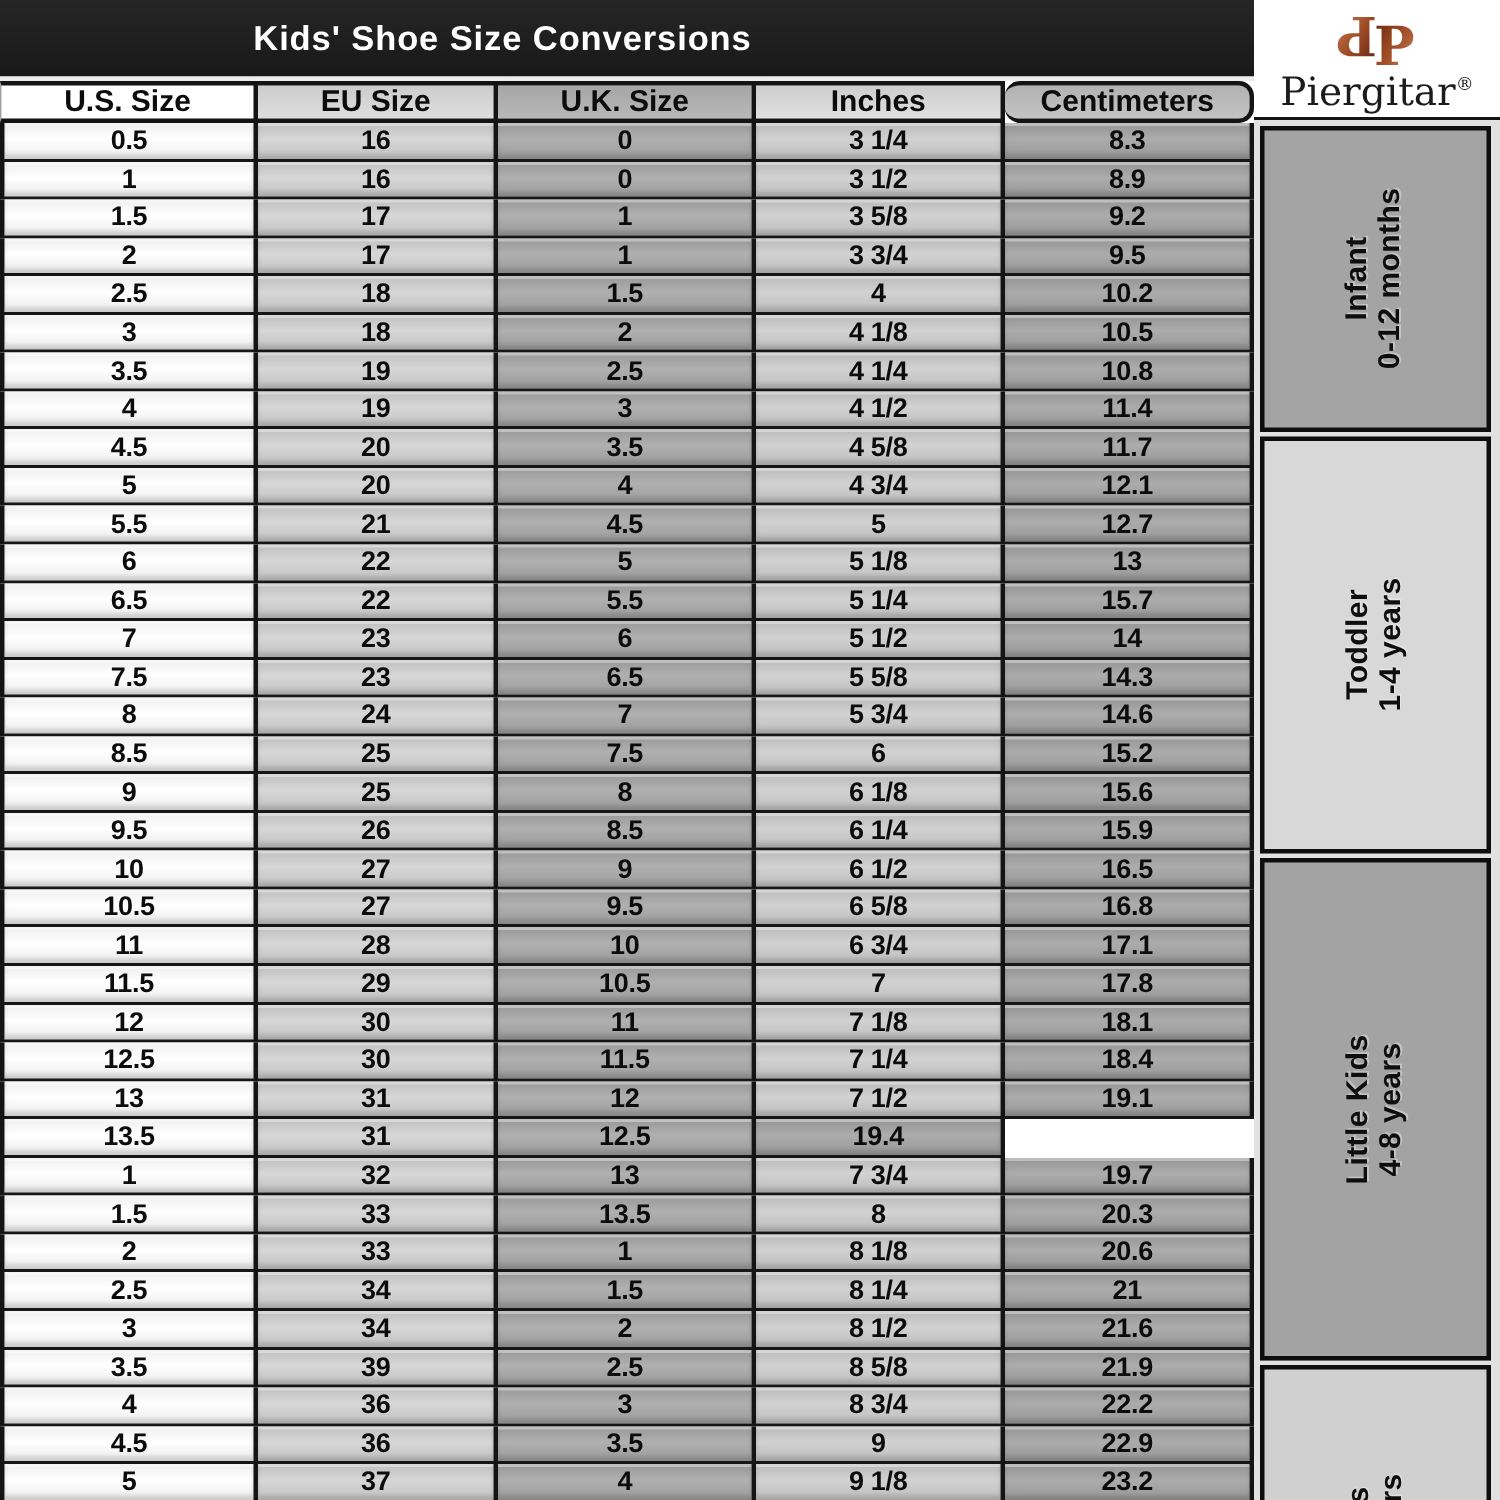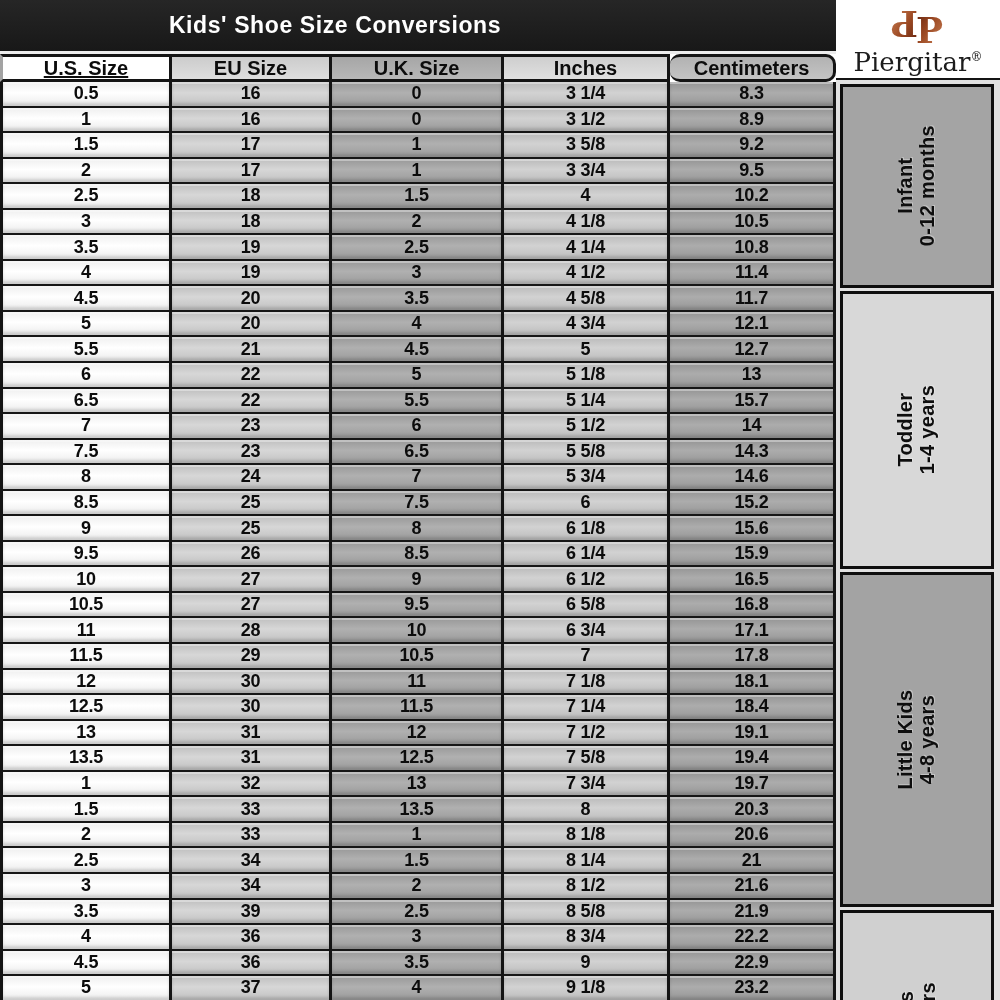--- a/index.html
+++ b/index.html
@@ -31,21 +31,21 @@
   }
   .brandname sup { font-size:12px; vertical-align:10px; }
 
   
   .thead { position:absolute; left:0; top:54px; width:836px; height:28px; display:flex; }
   .hcell {
     box-sizing:border-box; display:flex; align-items:center; justify-content:center;
     font-weight:bold; font-size:20px; color:#0c0c0c;
     border:3px solid #141414; border-left:none;
   }
-  .hcell:first-child { border-left:3px solid #a3a3a3;text-decoration:underline; }
+  .hcell:first-child { border-left:1px solid #a3a3a3; }
 
   .tbody { position:absolute; left:0; top:82px; width:836px; }
   .trow { display:flex; height:25.55px; }
   .tcell {
     box-sizing:border-box; display:flex; align-items:center; justify-content:center;
     font-weight:bold; font-size:18px; color:#0c0c0c; letter-spacing:-.2px;
     border-right:3px solid #141414; border-bottom:2px solid #161616;
     box-shadow: inset 0 2px 0 rgba(255,255,255,.38), inset 0 -3px 3px rgba(0,0,0,.14);
   }
   .trow .tcell:first-child { border-left:3px solid #141414; }
@@ -304,21 +304,20 @@
         <div class="tcell w0 col0">13</div>
         <div class="tcell w1 col1">31</div>
         <div class="tcell w2 col2">12</div>
         <div class="tcell w3 col3">7 1/2</div>
         <div class="tcell w4 col4">19.1</div>
       </div>
       <div class="trow">
         <div class="tcell w0 col0">13.5</div>
         <div class="tcell w1 col1">31</div>
         <div class="tcell w2 col2">12.5</div>
-        <div class="tcell w3 col3">7 5/8</div>
         <div class="tcell w4 col4">19.4</div>
       </div>
       <div class="trow">
         <div class="tcell w0 col0">1</div>
         <div class="tcell w1 col1">32</div>
         <div class="tcell w2 col2">13</div>
         <div class="tcell w3 col3">7 3/4</div>
         <div class="tcell w4 col4">19.7</div>
       </div>
       <div class="trow">

